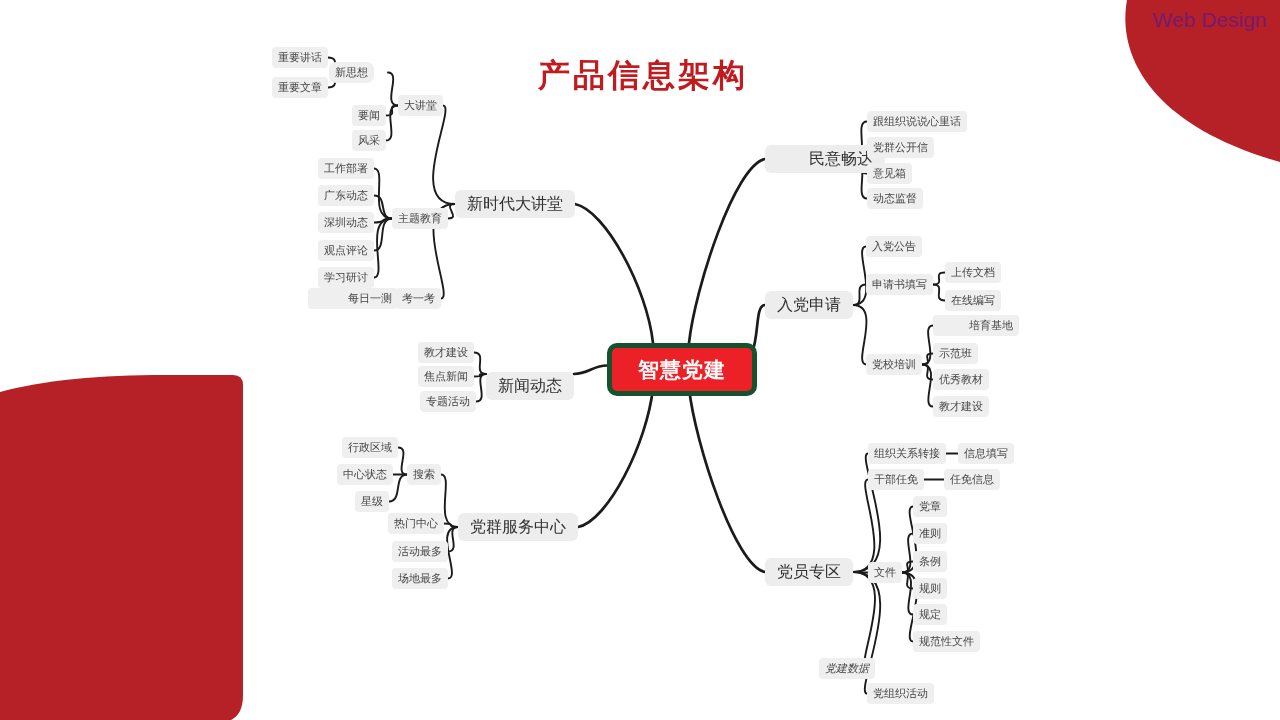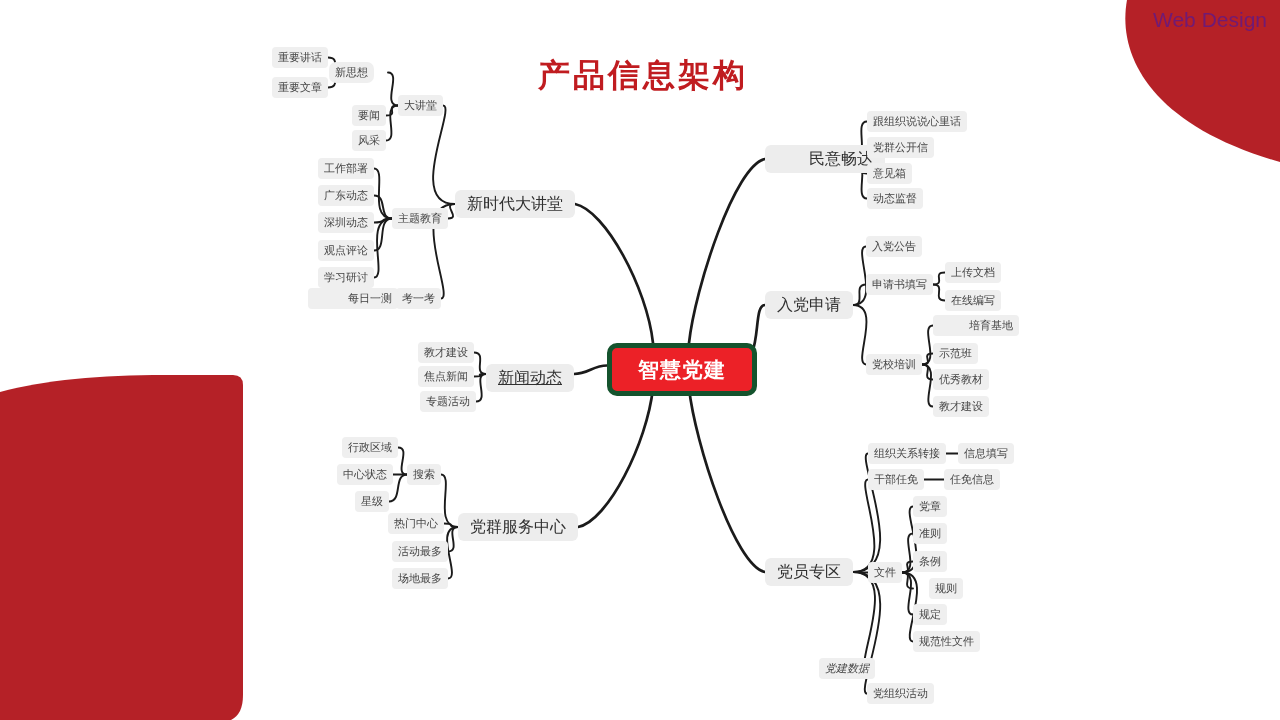--- a/index.html
+++ b/index.html
@@ -97,21 +97,21 @@
       <path d="M902,572.5 C923,572.5 899,614.5 913,614.5" class="edge"></path>
       <path d="M902,572.5 C936.5,572.5 899,641.5 913,641.5" class="edge"></path>
     </svg>
 
   <div class="page-title">产品信息架构</div>
   <div class="brand">Web Design</div>
 
   <div class="node center-node" style="left:607px;top:343px;">智慧党建</div>
 
   <div class="node main-node" style="left:455px;top:190px;">新时代大讲堂</div>
-  <div class="node main-node" style="left:486px;top:364px;text-decoration:underline;">新闻动态</div>
+  <div class="node main-node" style="left:486px;top:372px;">新闻动态</div>
   <div class="node main-node" style="left:458px;top:513px;">党群服务中心</div>
   <div class="node main-node" style="left:765px;top:145px;padding-left:44px;">民意畅达</div>
   <div class="node main-node" style="left:765px;top:291px;">入党申请</div>
   <div class="node main-node" style="left:765px;top:558px;">党员专区</div>
 
   <div class="node" style="left:398px;top:95px;">大讲堂</div>
   <div class="node" style="left:329px;top:62px;border-radius:7px;">新思想</div>
   <div class="node" style="left:272px;top:47px;">重要讲话</div>
   <div class="node" style="left:272px;top:77px;">重要文章</div>
   <div class="node" style="left:352px;top:105px;">要闻</div>
@@ -153,19 +153,19 @@
   <div class="node" style="left:933px;top:396px;">教才建设</div>
 
   <div class="node" style="left:868px;top:443px;">组织关系转接</div>
   <div class="node" style="left:958px;top:443px;">信息填写</div>
   <div class="node" style="left:868px;top:469px;">干部任免</div>
   <div class="node" style="left:944px;top:469px;">任免信息</div>
   <div class="node" style="left:868px;top:562px;">文件</div>
   <div class="node" style="left:913px;top:496px;">党章</div>
   <div class="node" style="left:913px;top:523px;">准则</div>
   <div class="node" style="left:913px;top:551px;">条例</div>
-  <div class="node" style="left:913px;top:578px;margin-left:16px;">规则</div>
+  <div class="node" style="left:913px;top:578px;">规则</div>
   <div class="node" style="left:913px;top:604px;">规定</div>
   <div class="node" style="left:913px;top:631px;">规范性文件</div>
   <div class="node" style="left:819px;top:658px;font-style:italic;">党建数据</div>
   <div class="node" style="left:867px;top:683px;">党组织活动</div>
 
 </div>
 
 </body></html>

